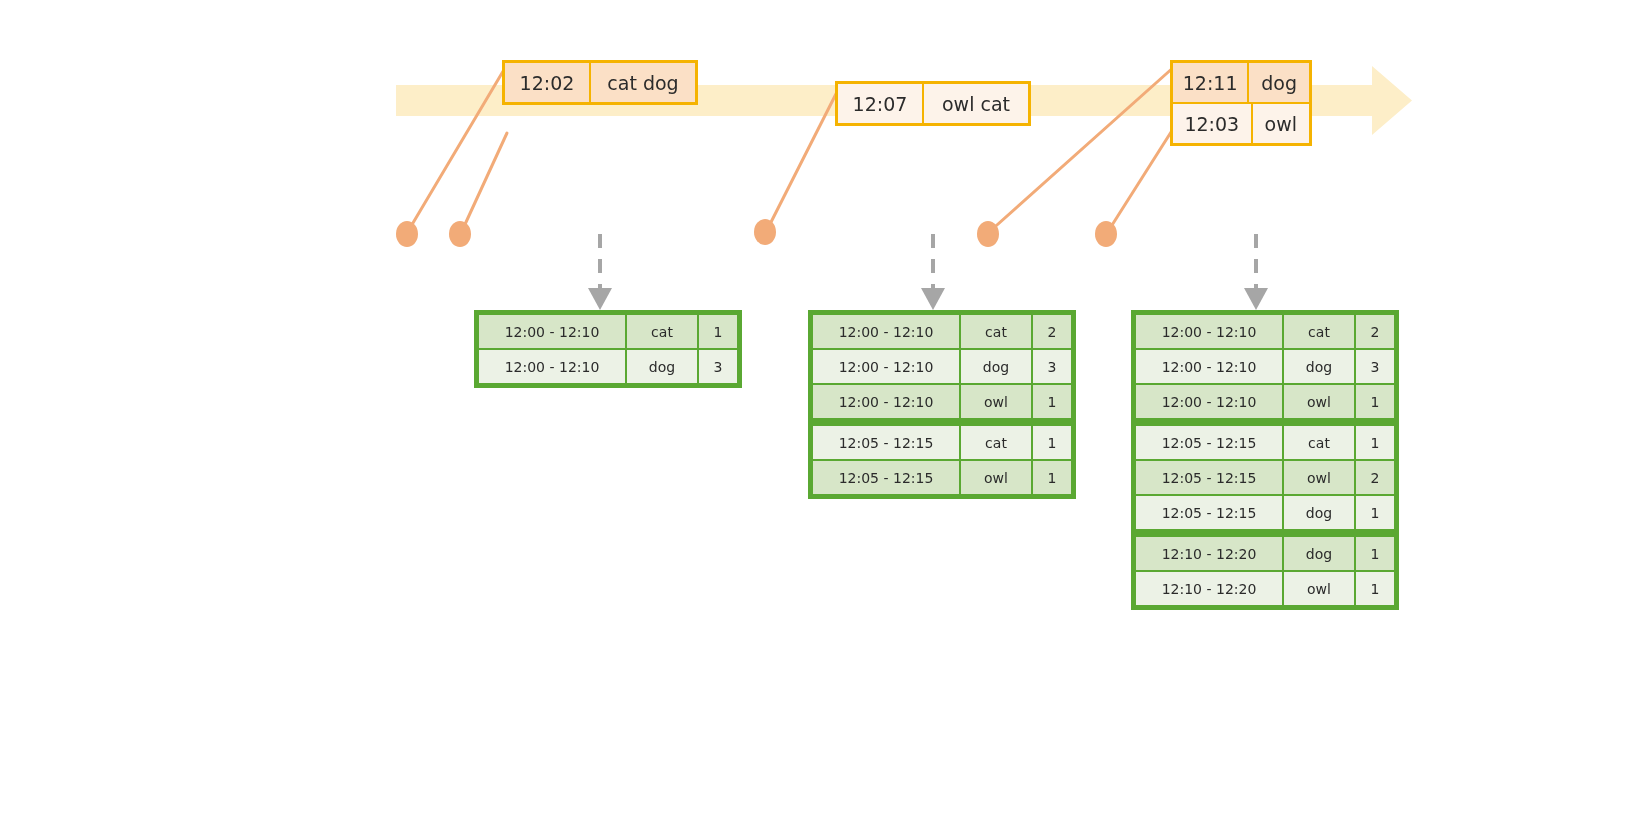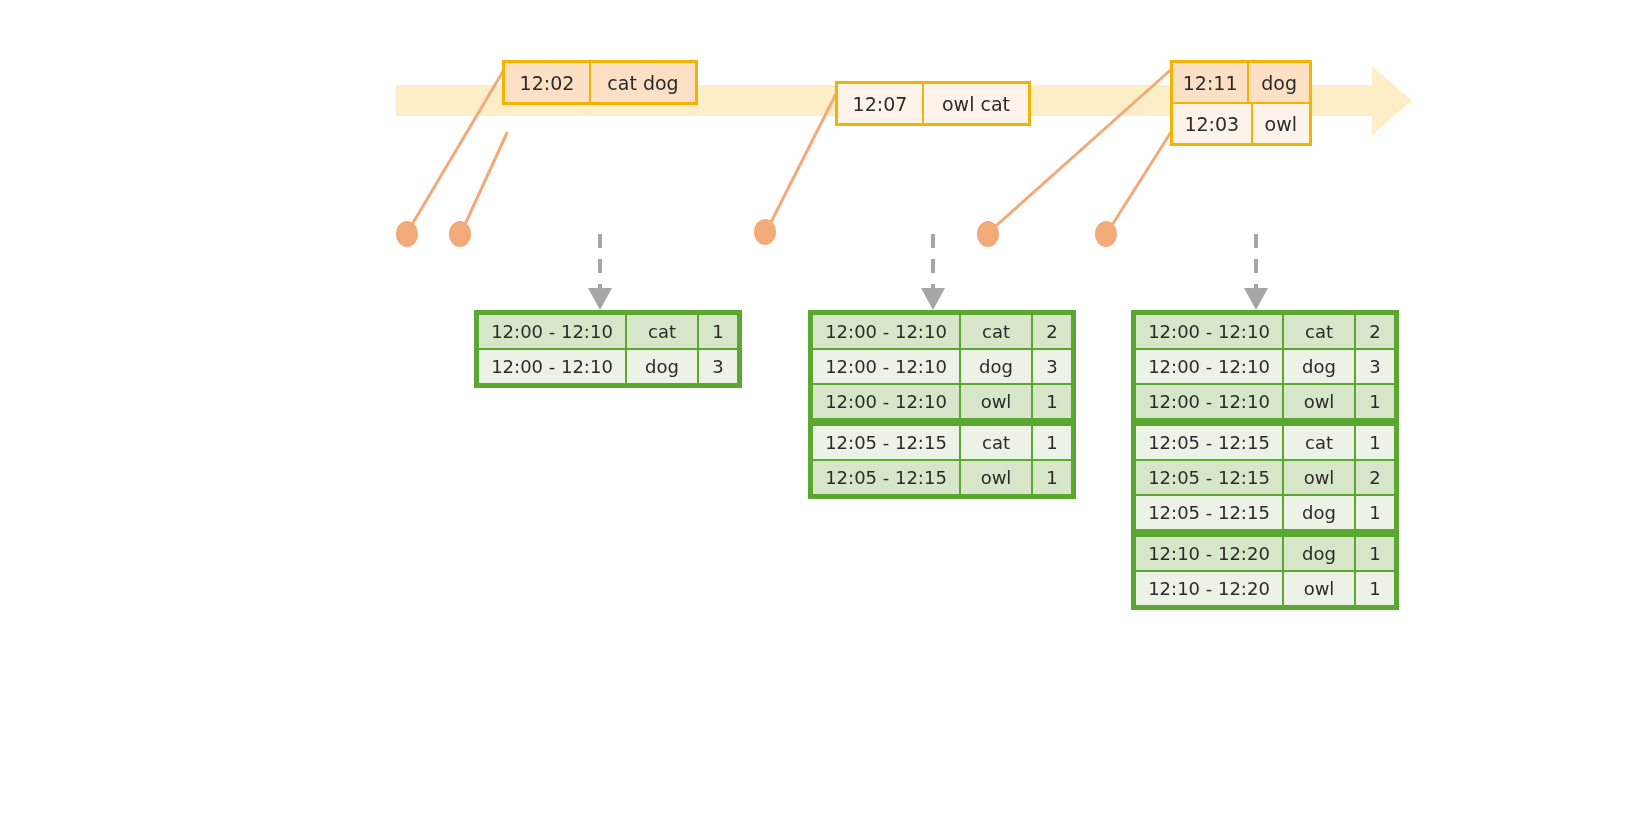--- a/index.html
+++ b/index.html
@@ -87,21 +87,21 @@
   .rt-row {
     display: flex;
     flex-direction: row;
     height: 33px;
     gap: 2px;
   }
   .rt-cell {
     display: flex;
     align-items: center;
     justify-content: center;
-    font-size: 18px;
+    font-size: 14px;
     color: #2b2b2b;
     box-sizing: border-box;
   }
   .rt-row.shade-a .rt-cell { background: #d7e6c8; }
   .rt-row.shade-b .rt-cell { background: #ecf2e6; }
   .rt-window { width: 146px; }
   .rt-word   { width: 70px; }
   .rt-count  { width: 38px; }
 </style>
 </head>

